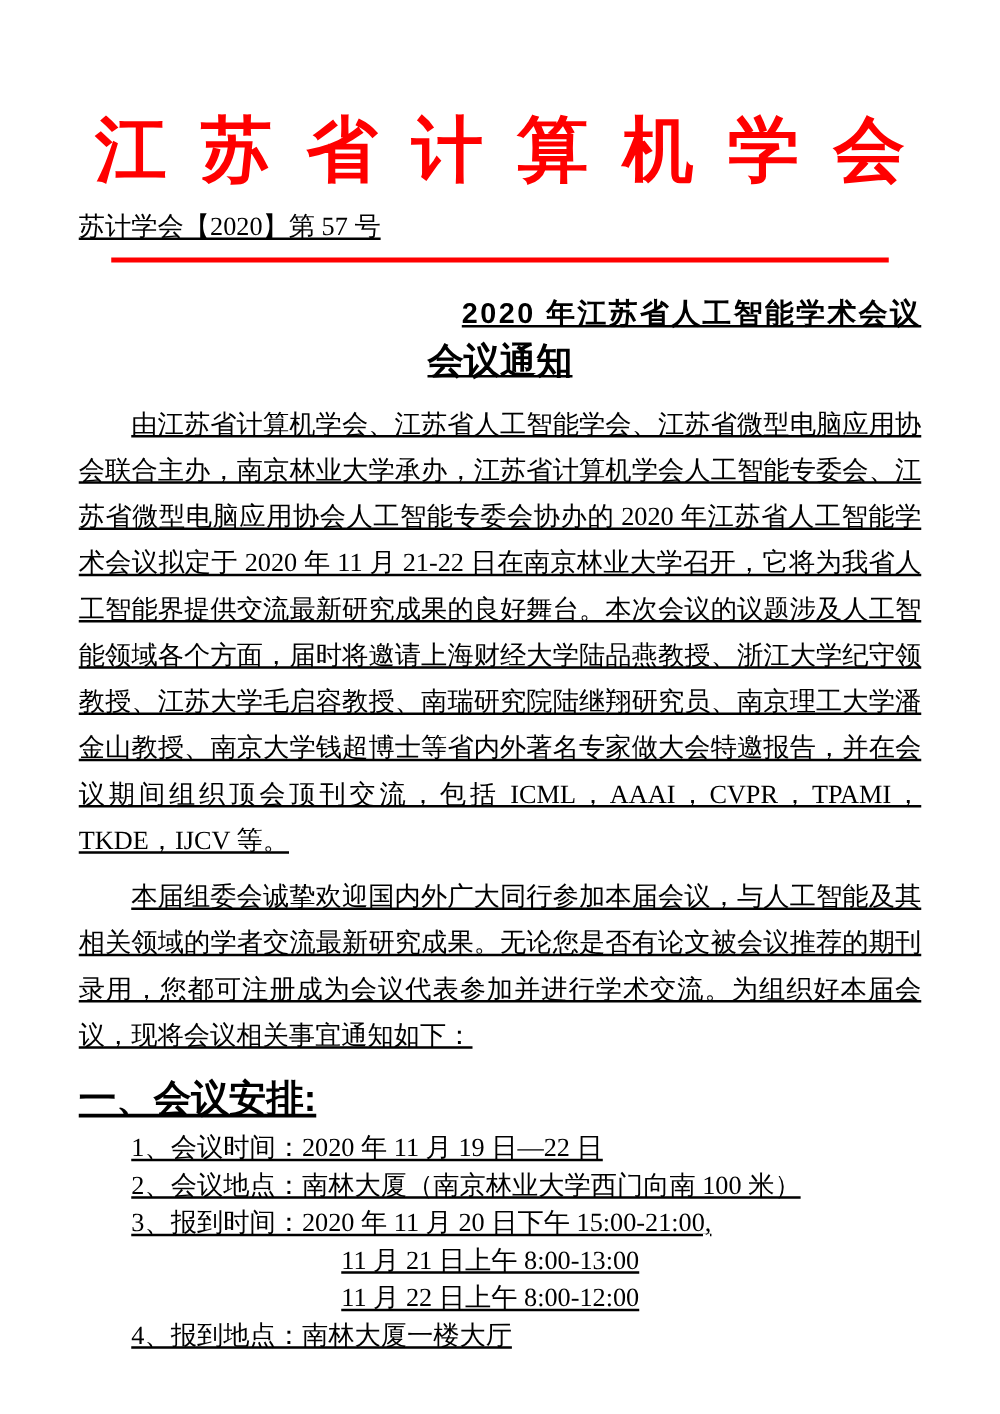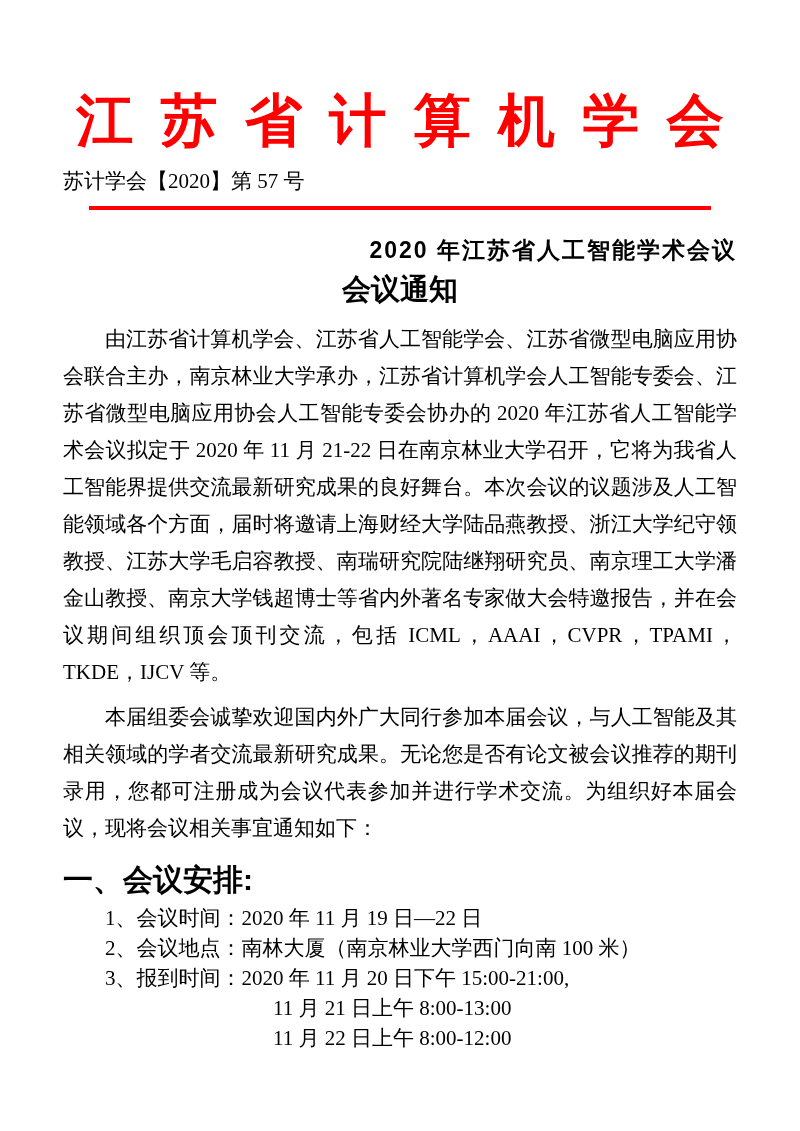--- a/index.html
+++ b/index.html
@@ -9,20 +9,21 @@
     background: #ffffff;
     color: #000000;
     font-family: "Liberation Serif", "DejaVu Serif", serif;
     overflow: hidden;
   }
   .page {
     box-sizing: border-box;
     width: 800px;
     height: 844px;
     padding: 92px 63px 0 63px;
+    text-decoration: underline;
   }
   .org-title {
     text-align: center;
     color: #FF0000;
     line-height: 1;
   }
   .org-title .org-title-text {
     display: inline-block;
     font-size: 57px;
     font-weight: bold;
@@ -106,15 +107,16 @@
   <p class="body-para para-2">本届组委会诚挚欢迎国内外广大同行参加本届会议，与人工智能及其相关领域的学者交流最新研究成果。无论您是否有论文被会议推荐的期刊录用，您都可注册成为会议代表参加并进行学术交流。为组织好本届会议，现将会议相关事宜通知如下：</p>
 
   <div class="section-heading">一、会议安排:</div>
 
   <div class="arrangement-list">
     <div class="list-line">1、会议时间：2020 年 11 月 19 日—22 日</div>
     <div class="list-line">2、会议地点：南林大厦（南京林业大学西门向南 100 米）</div>
     <div class="list-line">3、报到时间：2020 年 11 月 20 日下午 15:00-21:00,</div>
     <div class="continuation-line">11 月 21 日上午 8:00-13:00</div>
     <div class="continuation-line">11 月 22 日上午 8:00-12:00</div>
+    <div class="list-line">4、报到地点：南林大厦一楼大厅</div>
   </div>
 
 </div>
 
 </body></html>

